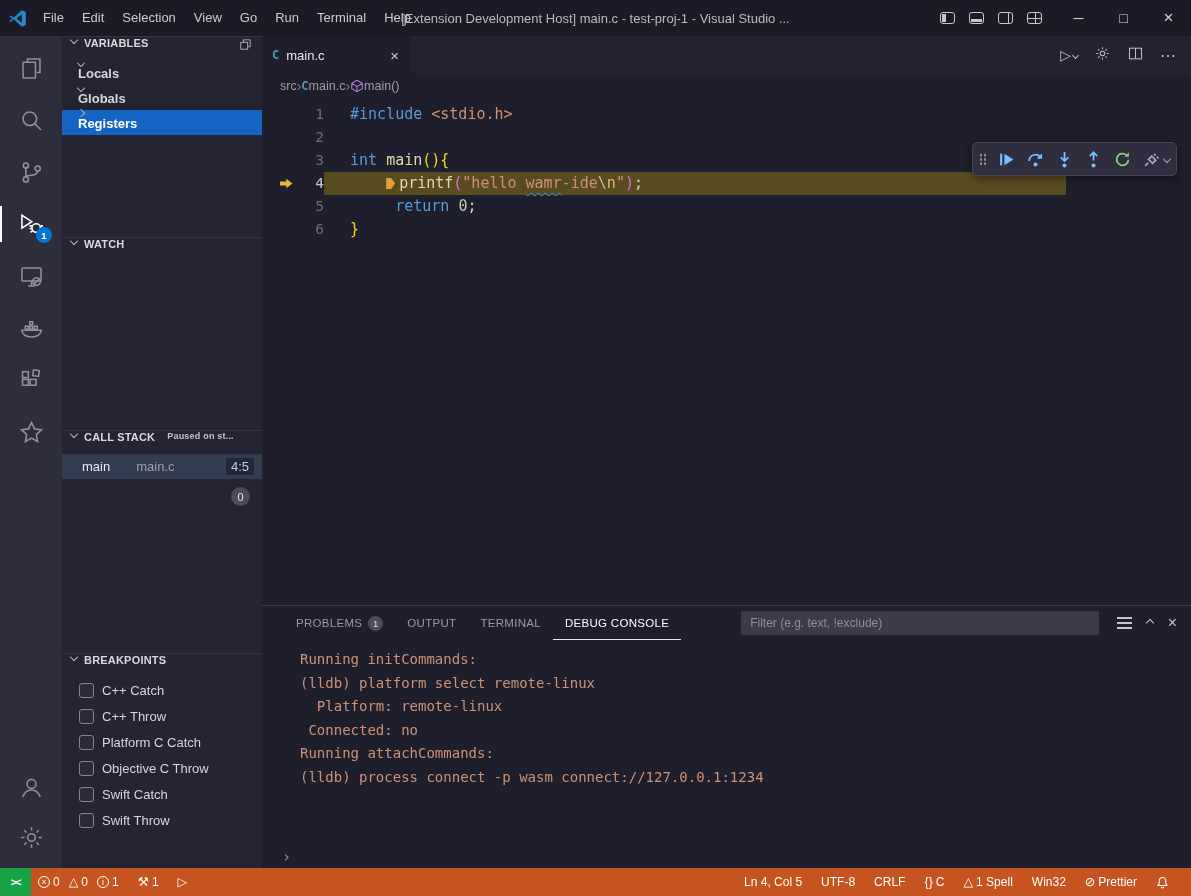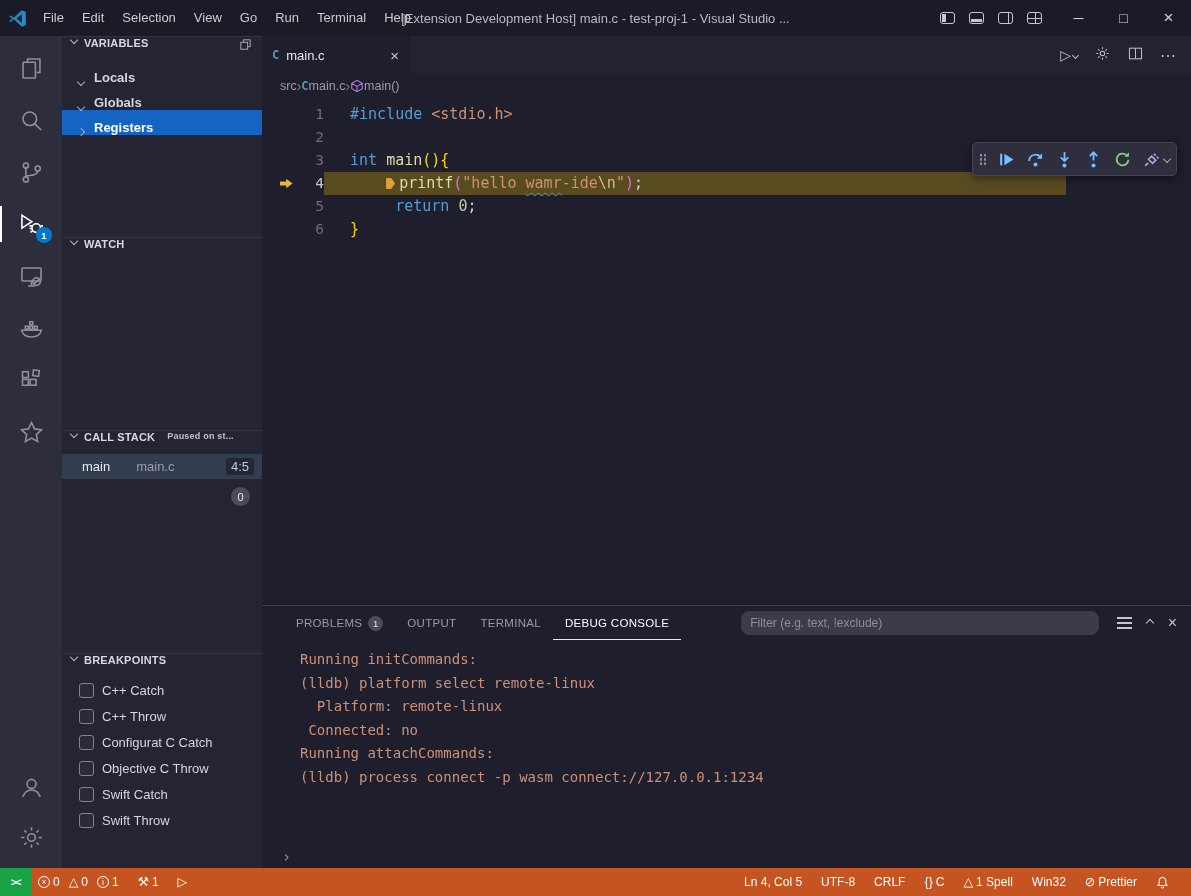--- a/index.html
+++ b/index.html
@@ -54,21 +54,21 @@
           display:inline-block; transform:rotate(45deg); flex:none; }
   .chev.right { transform:rotate(-45deg); }
   .chev.up { transform:rotate(225deg); }
   .side-sec { display:flex; flex-direction:column; overflow:hidden; flex:none; }
   .sec-header { height:24px; display:flex; gap:6px; padding:0 9px; font-size:11px; font-weight:700;
                 color:#d8d8e0; border-top:1px solid #34343f; flex:none; letter-spacing:.2px; }
   .sec-header .chev { color:#b9b9c2; margin-right:1px; }
   .sec-sub { font-size:9px; font-weight:700; color:#c3c3cb; margin-left:6px; }
   .hdr-ic { margin-left:auto; color:#b9b9c2; display:flex; }
   .hdr-ic svg { width:15px; height:15px; stroke:currentColor; fill:none; stroke-width:1.4; }
-  .tree-row { height:25px; display:flex; align-items:flex-end; gap:10px; padding-left:16px; font-weight:700; color:#d6d6de; }
+  .tree-row { height:25px; display:flex; align-items:flex-start; gap:0; padding-left:16px; font-weight:700; color:#d6d6de;flex-direction:column; }
   .tree-row .chev { color:#aaaab4; }
   .tree-row.selected { background:var(--selection_blue,#1464c4); color:#ffffff; }
   .cs-row { height:25px; display:flex; align-items:center; background:#333d50; padding:0 8px 0 20px; font-weight:400; }
   .cs-name { color:#e8e8ee; }
   .cs-file { color:#9d9da8; margin-left:26px; flex:1; }
   .cs-pos { background:rgba(0,0,0,.35); color:#c9c9d2; font-size:13px; padding:1px 5px; border-radius:2px; }
   .cs-badge { align-self:flex-end; margin:8px 12px 0 0; width:19px; height:19px; border-radius:50%;
               background:#4c4c58; color:#e8e8ee; font-size:11px; display:flex; align-items:center; justify-content:center; }
   .bp-row { height:26px; display:flex; align-items:center; gap:8px; padding-left:17px; font-weight:400; color:#d6d6de; }
   .checkbox { width:15px; height:15px; border:1px solid #84848f; border-radius:3px; background:#2b2b38; flex:none; }
@@ -122,21 +122,21 @@
   .panel { height:263px; border-top:1px solid #3a3a48; background:var(--editor_bg,#1e1e2c); display:flex;
            flex-direction:column; flex:none; }
   .panel-top { height:34px; display:flex; align-items:center; padding-left:22px; flex:none; }
   #panelTabs { display:flex; height:100%; }
   .panel-tab { height:100%; display:flex; align-items:center; gap:6px; padding:0 12px; font-size:11.5px;
                letter-spacing:.3px; color:#9a9aa5; }
   .panel-tab.active { color:#fdfdfd; box-shadow:inset 0 -1px 0 #e7e7e7; }
   .tab-badge { min-width:15px; height:15px; border-radius:50%; background:#4c4c58; color:#e4e4ea; font-size:9.5px;
                display:flex; align-items:center; justify-content:center; padding:0 2px; }
   .panel-filter { margin-left:60px; width:358px; height:24px; background:#3b3b4a; border:1px solid #3b3b4a;
-                  border-radius:8px; color:#cfcfd8; font-size:12px; padding:0 8px; outline:none;
+                  border-radius:2px; color:#cfcfd8; font-size:12px; padding:0 8px; outline:none;
                   font-family:"Liberation Sans", sans-serif; }
   .panel-filter::placeholder { color:#8e8e9a; }
   .panel-actions { margin-left:auto; display:flex; align-items:center; gap:15px; padding-right:14px; color:#c6c6d0; }
   .filter-lines { width:15px; height:2px; background:#c6c6d0; box-shadow:0 -5px 0 #c6c6d0, 0 5px 0 #c6c6d0; }
   .panel-x { font-size:16px; }
   .console { flex:1; padding:8px 0 0 38px; font-family:"DejaVu Sans Mono", monospace; font-size:14px;
              line-height:23.5px; color:var(--console_text,#ce9178); overflow:hidden; }
   .console-line { white-space:pre; }
   .console-prompt { height:22px; display:flex; align-items:center; padding-left:20px; color:#8b93a8;
                     font-size:15px; flex:none; font-family:"DejaVu Sans Mono", monospace; }
@@ -324,21 +324,21 @@
             <div class="bp-row">
               <span class="checkbox"></span>
               <span class="bp-label">C++ Catch</span>
             </div>
             <div class="bp-row">
               <span class="checkbox"></span>
               <span class="bp-label">C++ Throw</span>
             </div>
             <div class="bp-row">
               <span class="checkbox"></span>
-              <span class="bp-label">Configurat C Catch</span>
+              <span class="bp-label">Platform C Catch</span>
             </div>
             <div class="bp-row">
               <span class="checkbox"></span>
               <span class="bp-label">Objective C Throw</span>
             </div>
             <div class="bp-row">
               <span class="checkbox"></span>
               <span class="bp-label">Swift Catch</span>
             </div>
             <div class="bp-row">

